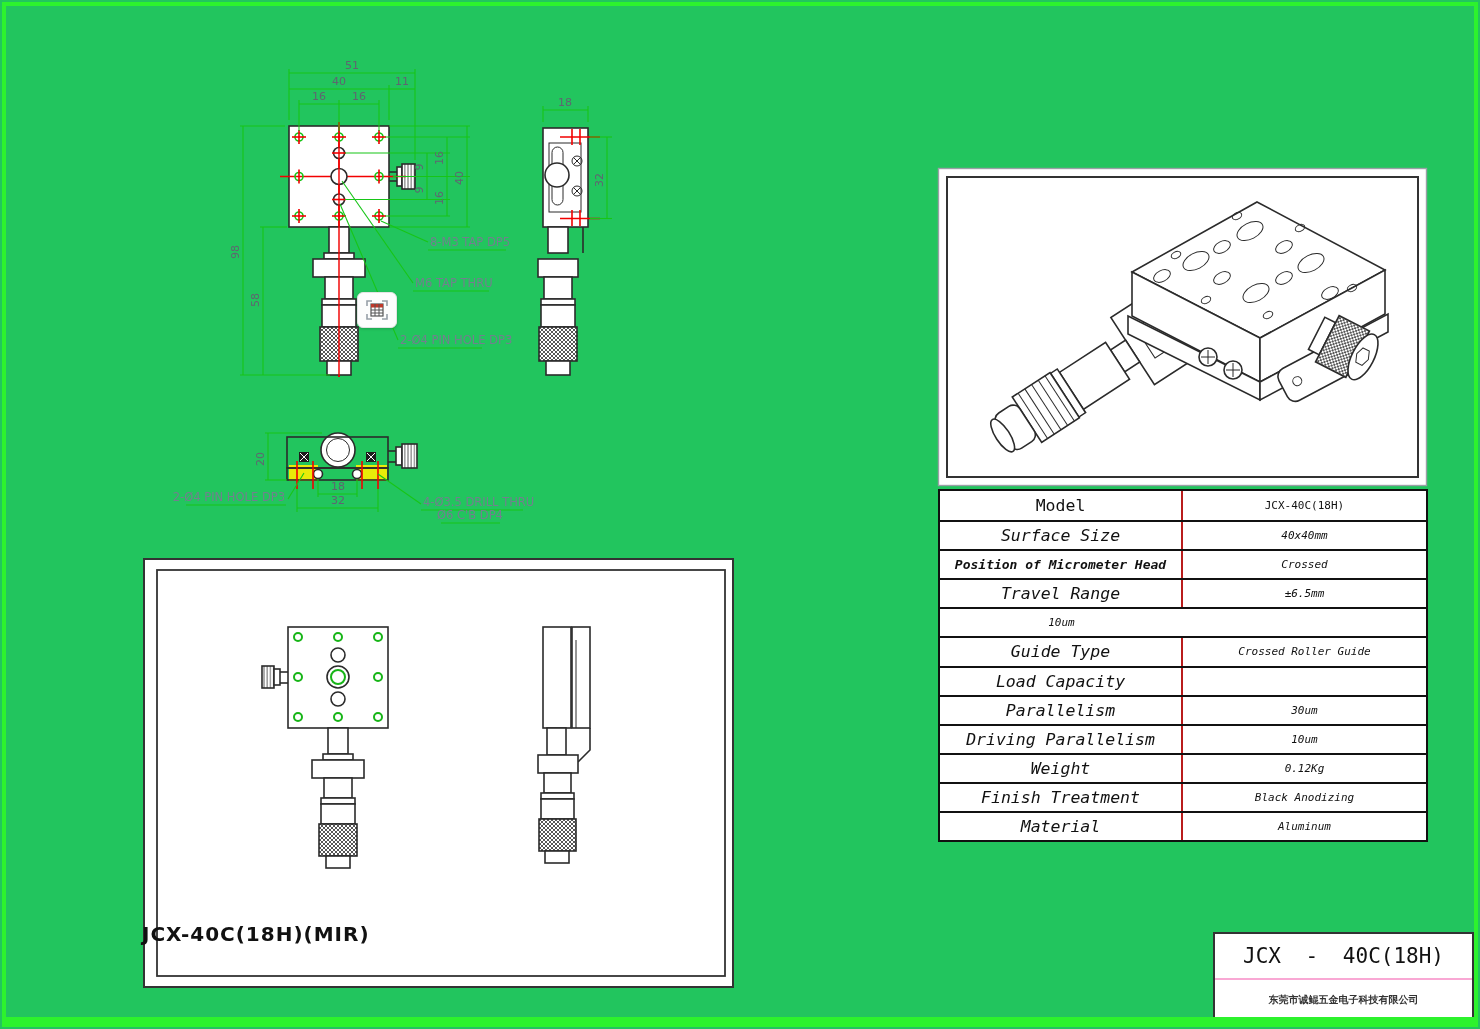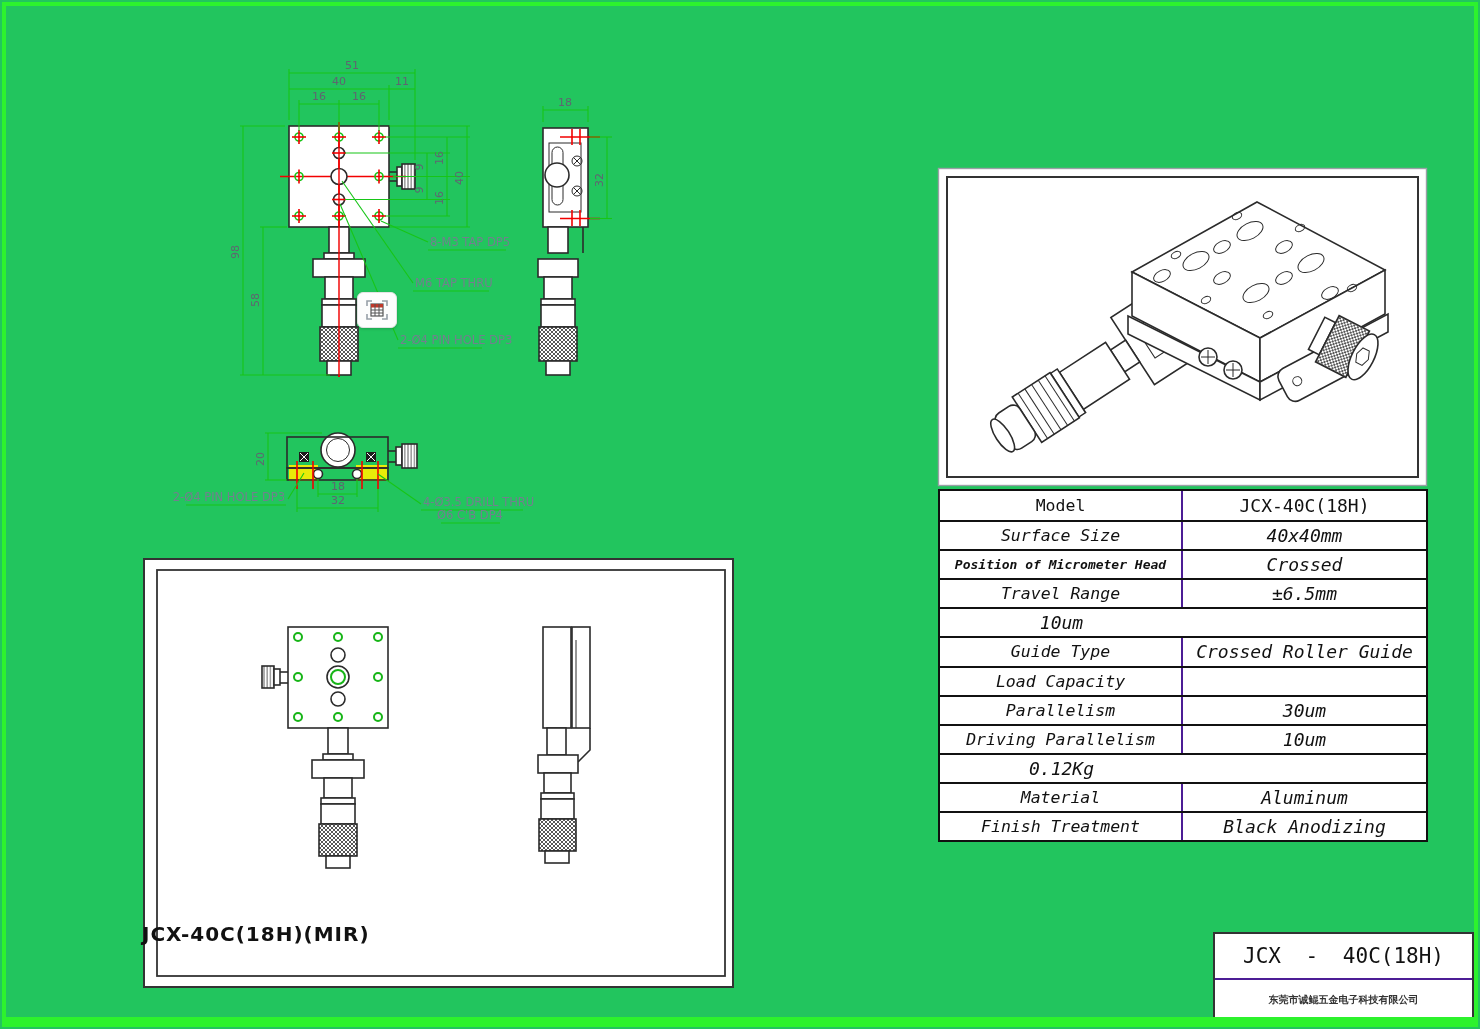--- a/index.html
+++ b/index.html
@@ -22,28 +22,28 @@
   text.ann{fill:#72808e;font:11.5px "DejaVu Sans",sans-serif;}
   
   .mir-caption{left:142px;top:922px;width:593px;text-align:left;font-size:20px;
                color:#111;letter-spacing:1px;font-family:"DejaVu Sans",sans-serif;font-weight:bold;}
   
   .spec-table{left:938px;top:489px;width:490px;height:353px;border:2px solid #111;
               box-sizing:border-box;display:grid;grid-template-rows:repeat(12,1fr);
               background:#fff;font-family:"DejaVu Sans Mono",monospace;color:#111;}
   .spec-row{display:grid;grid-template-columns:243px 1fr;}
   .spec-row + .spec-row{border-top:2px solid #111;font-style:italic;}
-  .spec-label{border-right:2px solid #4c1d95;display:flex;align-items:center;justify-content:center;
+  .spec-label{border-right:2px solid #b91c1c;display:flex;align-items:center;justify-content:center;
               font-size:16.5px;white-space:nowrap;}
-  .spec-value{display:flex;align-items:center;justify-content:center;font-size:18px;white-space:nowrap;}
+  .spec-value{display:flex;align-items:center;justify-content:center;font-size:11px;white-space:nowrap;}
   .spec-row:nth-child(3) .spec-label,.spec-row:nth-child(5) .spec-label{font-size:13px;font-weight:bold;}
   
   .title-block{left:1213px;top:932px;width:261px;height:88px;border:2px solid #333;
                box-sizing:border-box;background:#fff;}
-  .tb-model{height:44px;border-bottom:2px solid #4c1d95;display:flex;align-items:center;justify-content:center;
+  .tb-model{height:44px;border-bottom:2px solid #f9a8d4;display:flex;align-items:center;justify-content:center;
             font-family:"DejaVu Sans Mono",monospace;font-size:21px;color:#111;word-spacing:12px;}
   .tb-company{height:40px;display:flex;align-items:center;justify-content:center;
               font-family:"Liberation Serif",serif;font-weight:bold;font-size:10px;color:#333;}
   
   
   .tool-icon{left:357px;top:292px;width:38px;height:34px;background:#fdfdfd;border:1px solid #e3e3e3;
              border-radius:6px;box-shadow:0 1px 3px rgba(0,0,0,.18);display:flex;align-items:center;
              justify-content:center;cursor:pointer;z-index:40;}
 </style>
 </head>
@@ -445,29 +445,30 @@
       </div>
     <div class="spec-row">
         <div class="spec-label">Parallelism</div>
         <div class="spec-value">30um</div>
       </div>
     <div class="spec-row">
         <div class="spec-label">Driving Parallelism</div>
         <div class="spec-value">10um</div>
       </div>
     <div class="spec-row">
+        <div class="spec-label">Weight</div>
         <div class="spec-value">0.12Kg</div>
+      </div>
+    <div class="spec-row">
+        <div class="spec-label">Finish Treatment</div>
+        <div class="spec-value">Black Anodizing</div>
       </div>
     <div class="spec-row">
         <div class="spec-label">Material</div>
         <div class="spec-value">Aluminum</div>
-      </div>
-    <div class="spec-row">
-        <div class="spec-label">Finish Treatment</div>
-        <div class="spec-value">Black Anodizing</div>
       </div>
   </div>
 
   <div class="abs title-block">
     <div class="tb-model">JCX - 40C(18H)</div>
     <div class="tb-company">东莞市诚鲲五金电子科技有限公司</div>
   </div>
 
   <div class="page-border"></div>
 </div>

